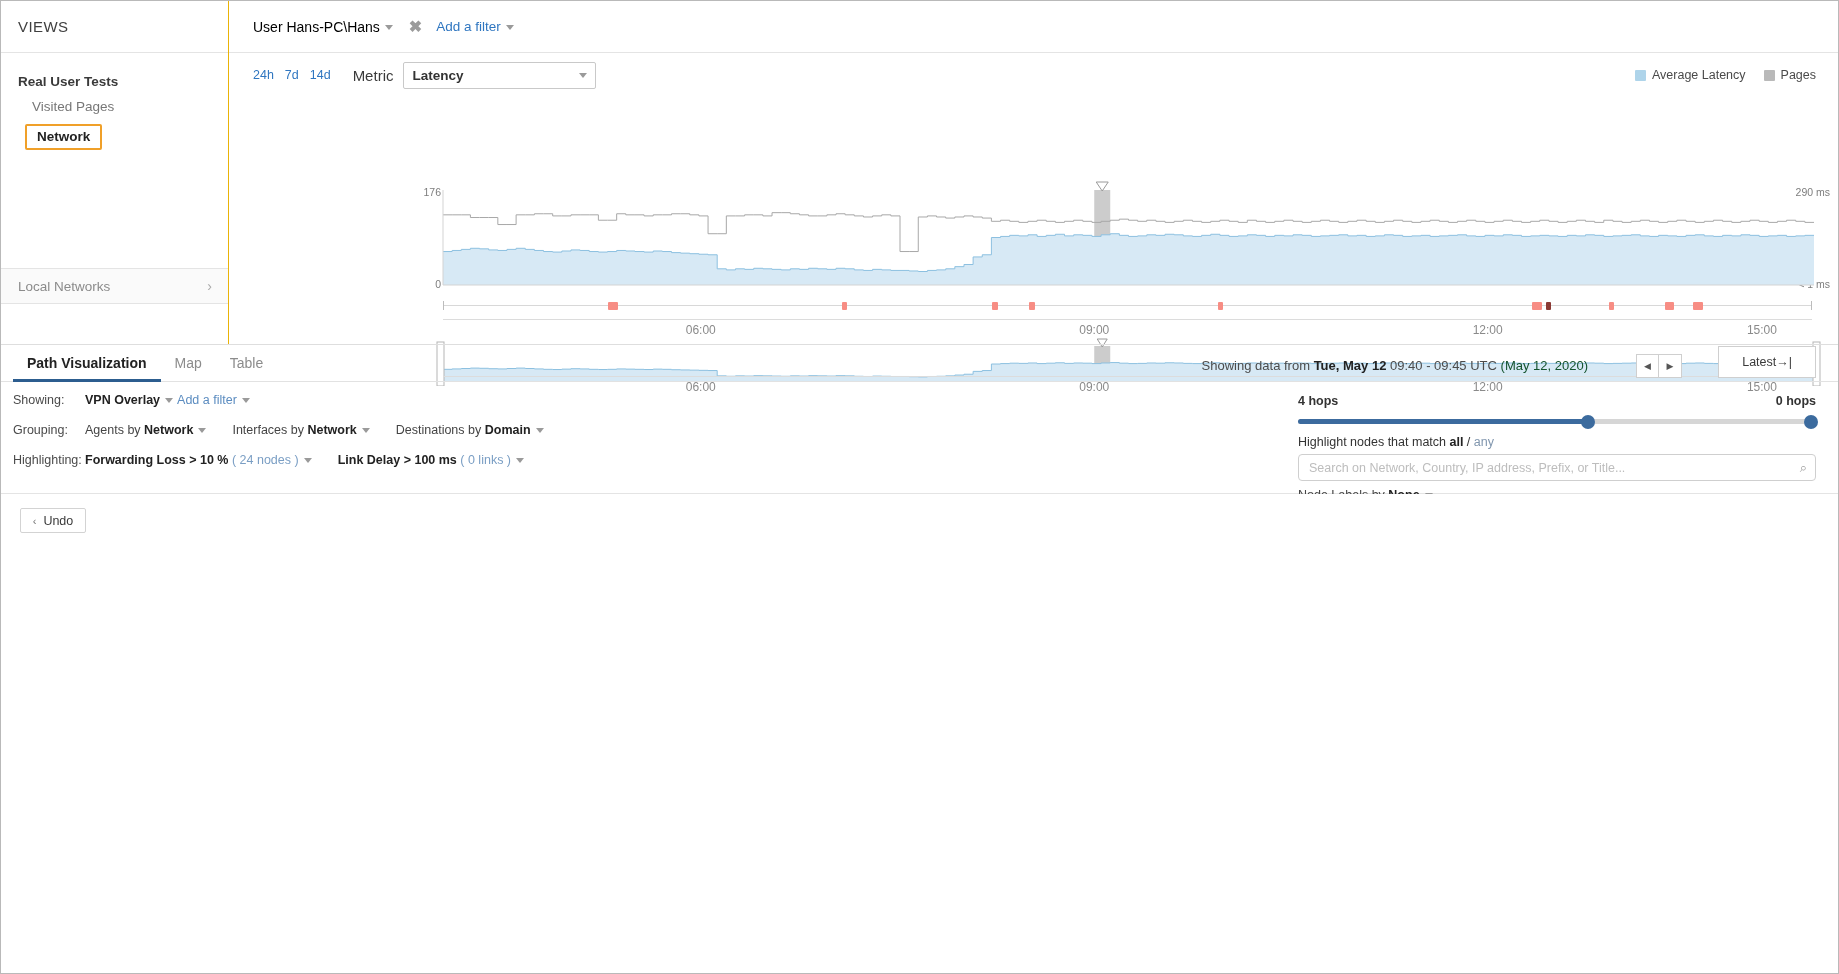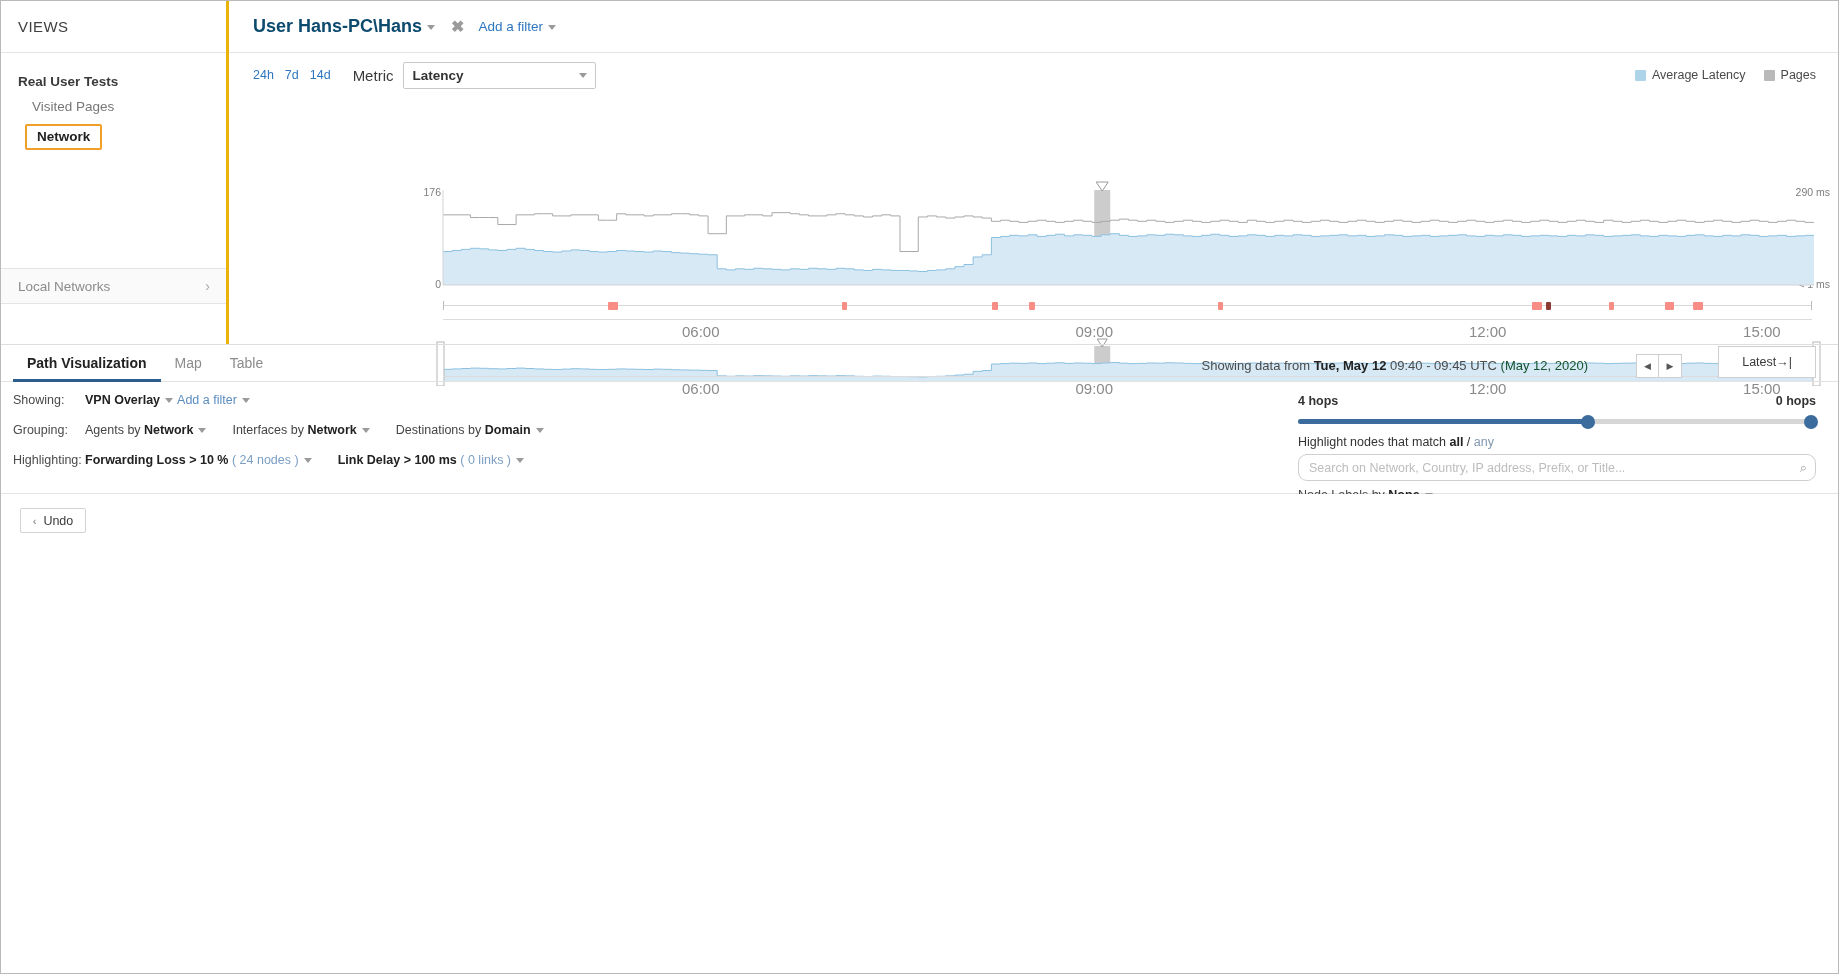--- a/index.html
+++ b/index.html
@@ -22,21 +22,21 @@
   }
 
   
   .top-section {
     position: absolute; top: 0; left: 0; right: 0; height: 343px;
     display: flex;
   }
   
   .views-panel {
     width: 228px; min-width: 228px;
-    border-right: 3px solid #eab308;
+    border-right: 1px solid #eab308;
     position: relative;
     background: #fff;
   }
   .views-header {
     height: 52px; line-height: 52px;
     padding-left: 17px;
     font-size: 15px;
     color: #3f3f3f;
     letter-spacing: .4px;
     border-bottom: 1px solid #e4e4e4;
@@ -83,23 +83,23 @@
   
   .chart-panel { flex: 1; position: relative; background: #fff; }
   .chart-toolbar {
     height: 52px;
     display: flex; align-items: center;
     padding: 0 22px 0 24px;
     gap: 0px;
     border-bottom: 1px solid #e4e4e4;
   }
   .filter-pill {
-    font-size: 18px;
-    font-weight: bold;
-    color: #0c4a6e;
+    font-size: 14px;
+    font-weight: normal;
+    color: #000000;
     cursor: pointer;
   }
   .caret {
     display: inline-block;
     width: 0; height: 0;
     border-left: 4px solid transparent;
     border-right: 4px solid transparent;
     border-top: 5px solid #9a9a9a;
     margin-left: 5px;
     vertical-align: middle;
@@ -153,21 +153,21 @@
     position: absolute; left: 214px; right: 26px; top: 14px; height: 9px;
     border-left: 1px solid #bcbcbc; border-right: 1px solid #bcbcbc;
   }
   .brush-strip .hline {
     position: absolute; left: 0; right: 0; top: 4px; height: 1px; background: #d8d8d8;
   }
   .loss-mark { position: absolute; top: 1px; height: 8px; background: #f78d84; border-radius: 1px; }
   .loss-mark.dark { background: #8b3a34; }
 
   .axis-line { position: absolute; left: 214px; right: 26px; height: 1px; background: #dcdcdc; }
-  .tick { position: absolute; font-size: 15px; color: #8a8a8a; transform: translateX(-50%); }
+  .tick { position: absolute; font-size: 12px; color: #8a8a8a; transform: translateX(-50%); }
 
   .overview-wrap { position: relative; height: 52px; }
 
   
   .main-section { position: absolute; top: 343px; left: 0; right: 0; bottom: 0; }
   .tabs-bar {
     height: 38px;
     border-top: 1px solid #dedede;
     border-bottom: 1px solid #e2e2e2;
     display: flex; align-items: flex-end;
@@ -226,21 +226,21 @@
   .slider-fill { position: absolute; left: 0; top: 5px; height: 5px; background: #3c6b9e; border-radius: 3px; }
   .slider-knob {
     position: absolute; top: 1px; width: 14px; height: 14px; border-radius: 50%;
     background: #3c6b9e; cursor: pointer;
   }
   .match-line { margin-top: 5px; font-size: 12.5px; color: #333; }
   .match-line b { color: #222; }
   .match-line .muted { color: #8096ae; }
   .search-box {
     margin-top: 5px; height: 27px;
-    border: 1px solid #cfcfcf; border-radius: 9px;
+    border: 1px solid #cfcfcf; border-radius: 4px;
     display: flex; align-items: center;
     padding: 0 8px;
     background: #fff;
   }
   .search-box input {
     flex: 1; border: none; outline: none;
     font-size: 12.5px; color: #333;
     font-family: "Liberation Sans", sans-serif;
     background: transparent;
   }

